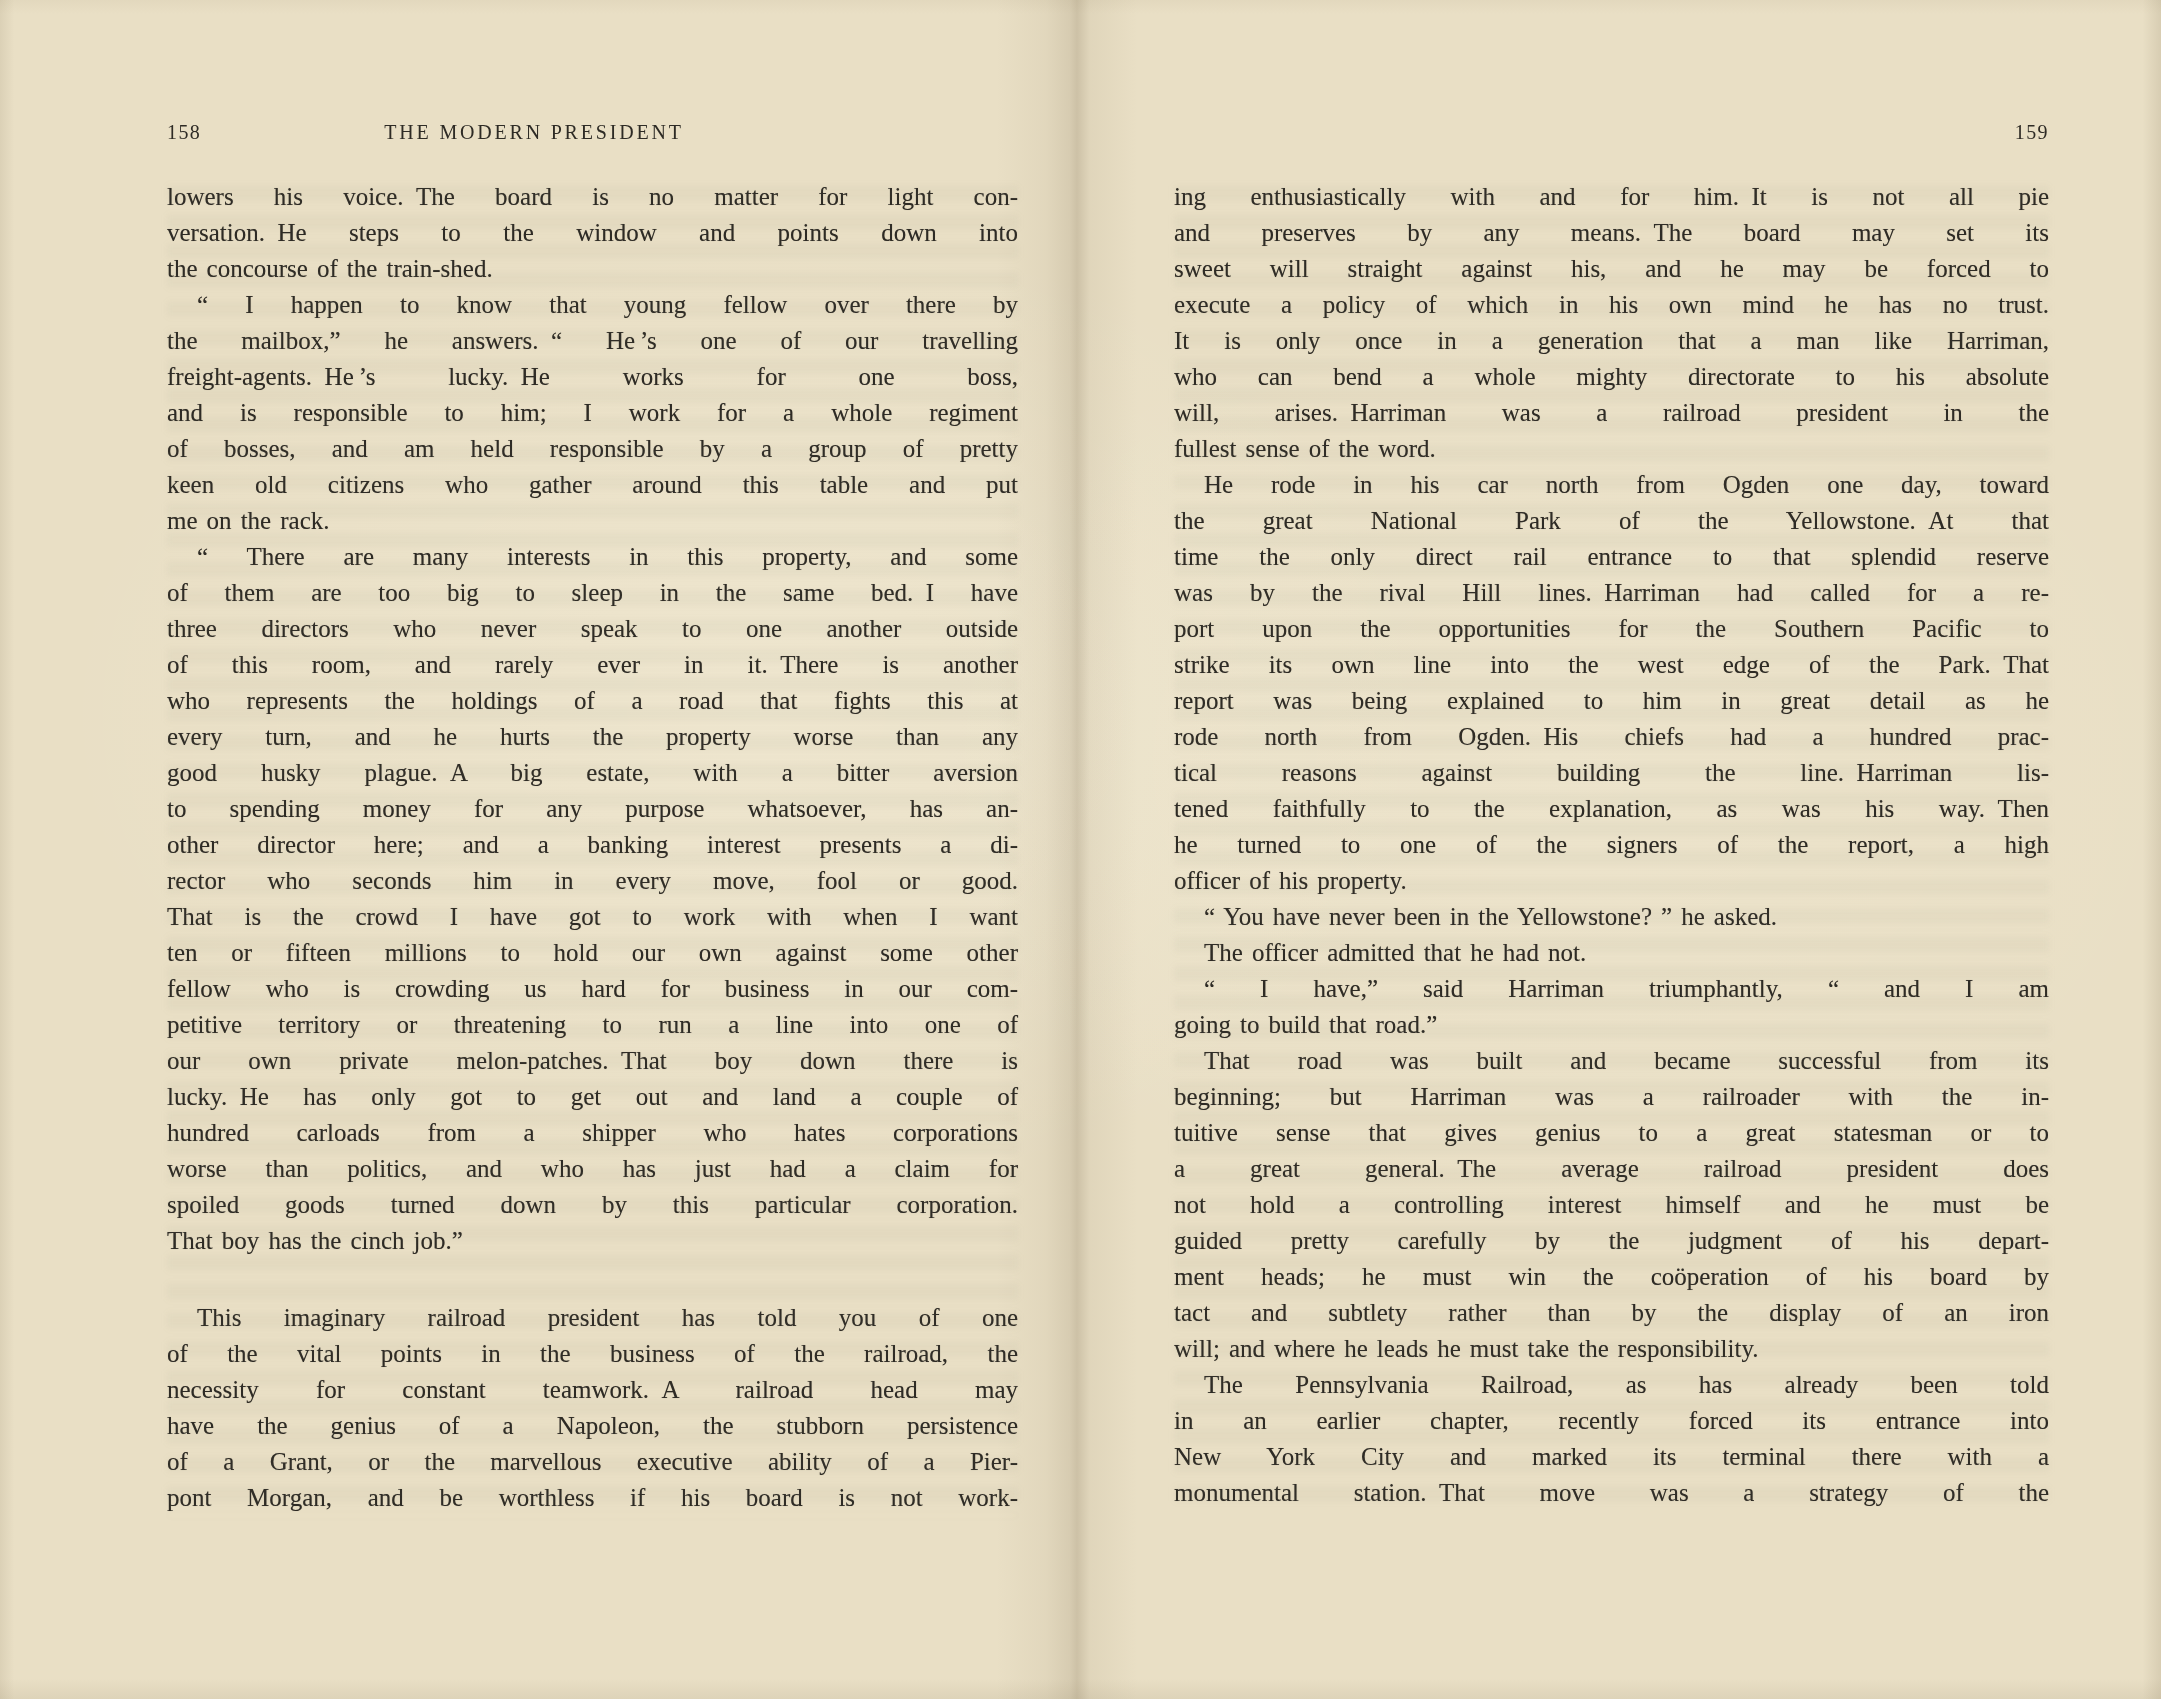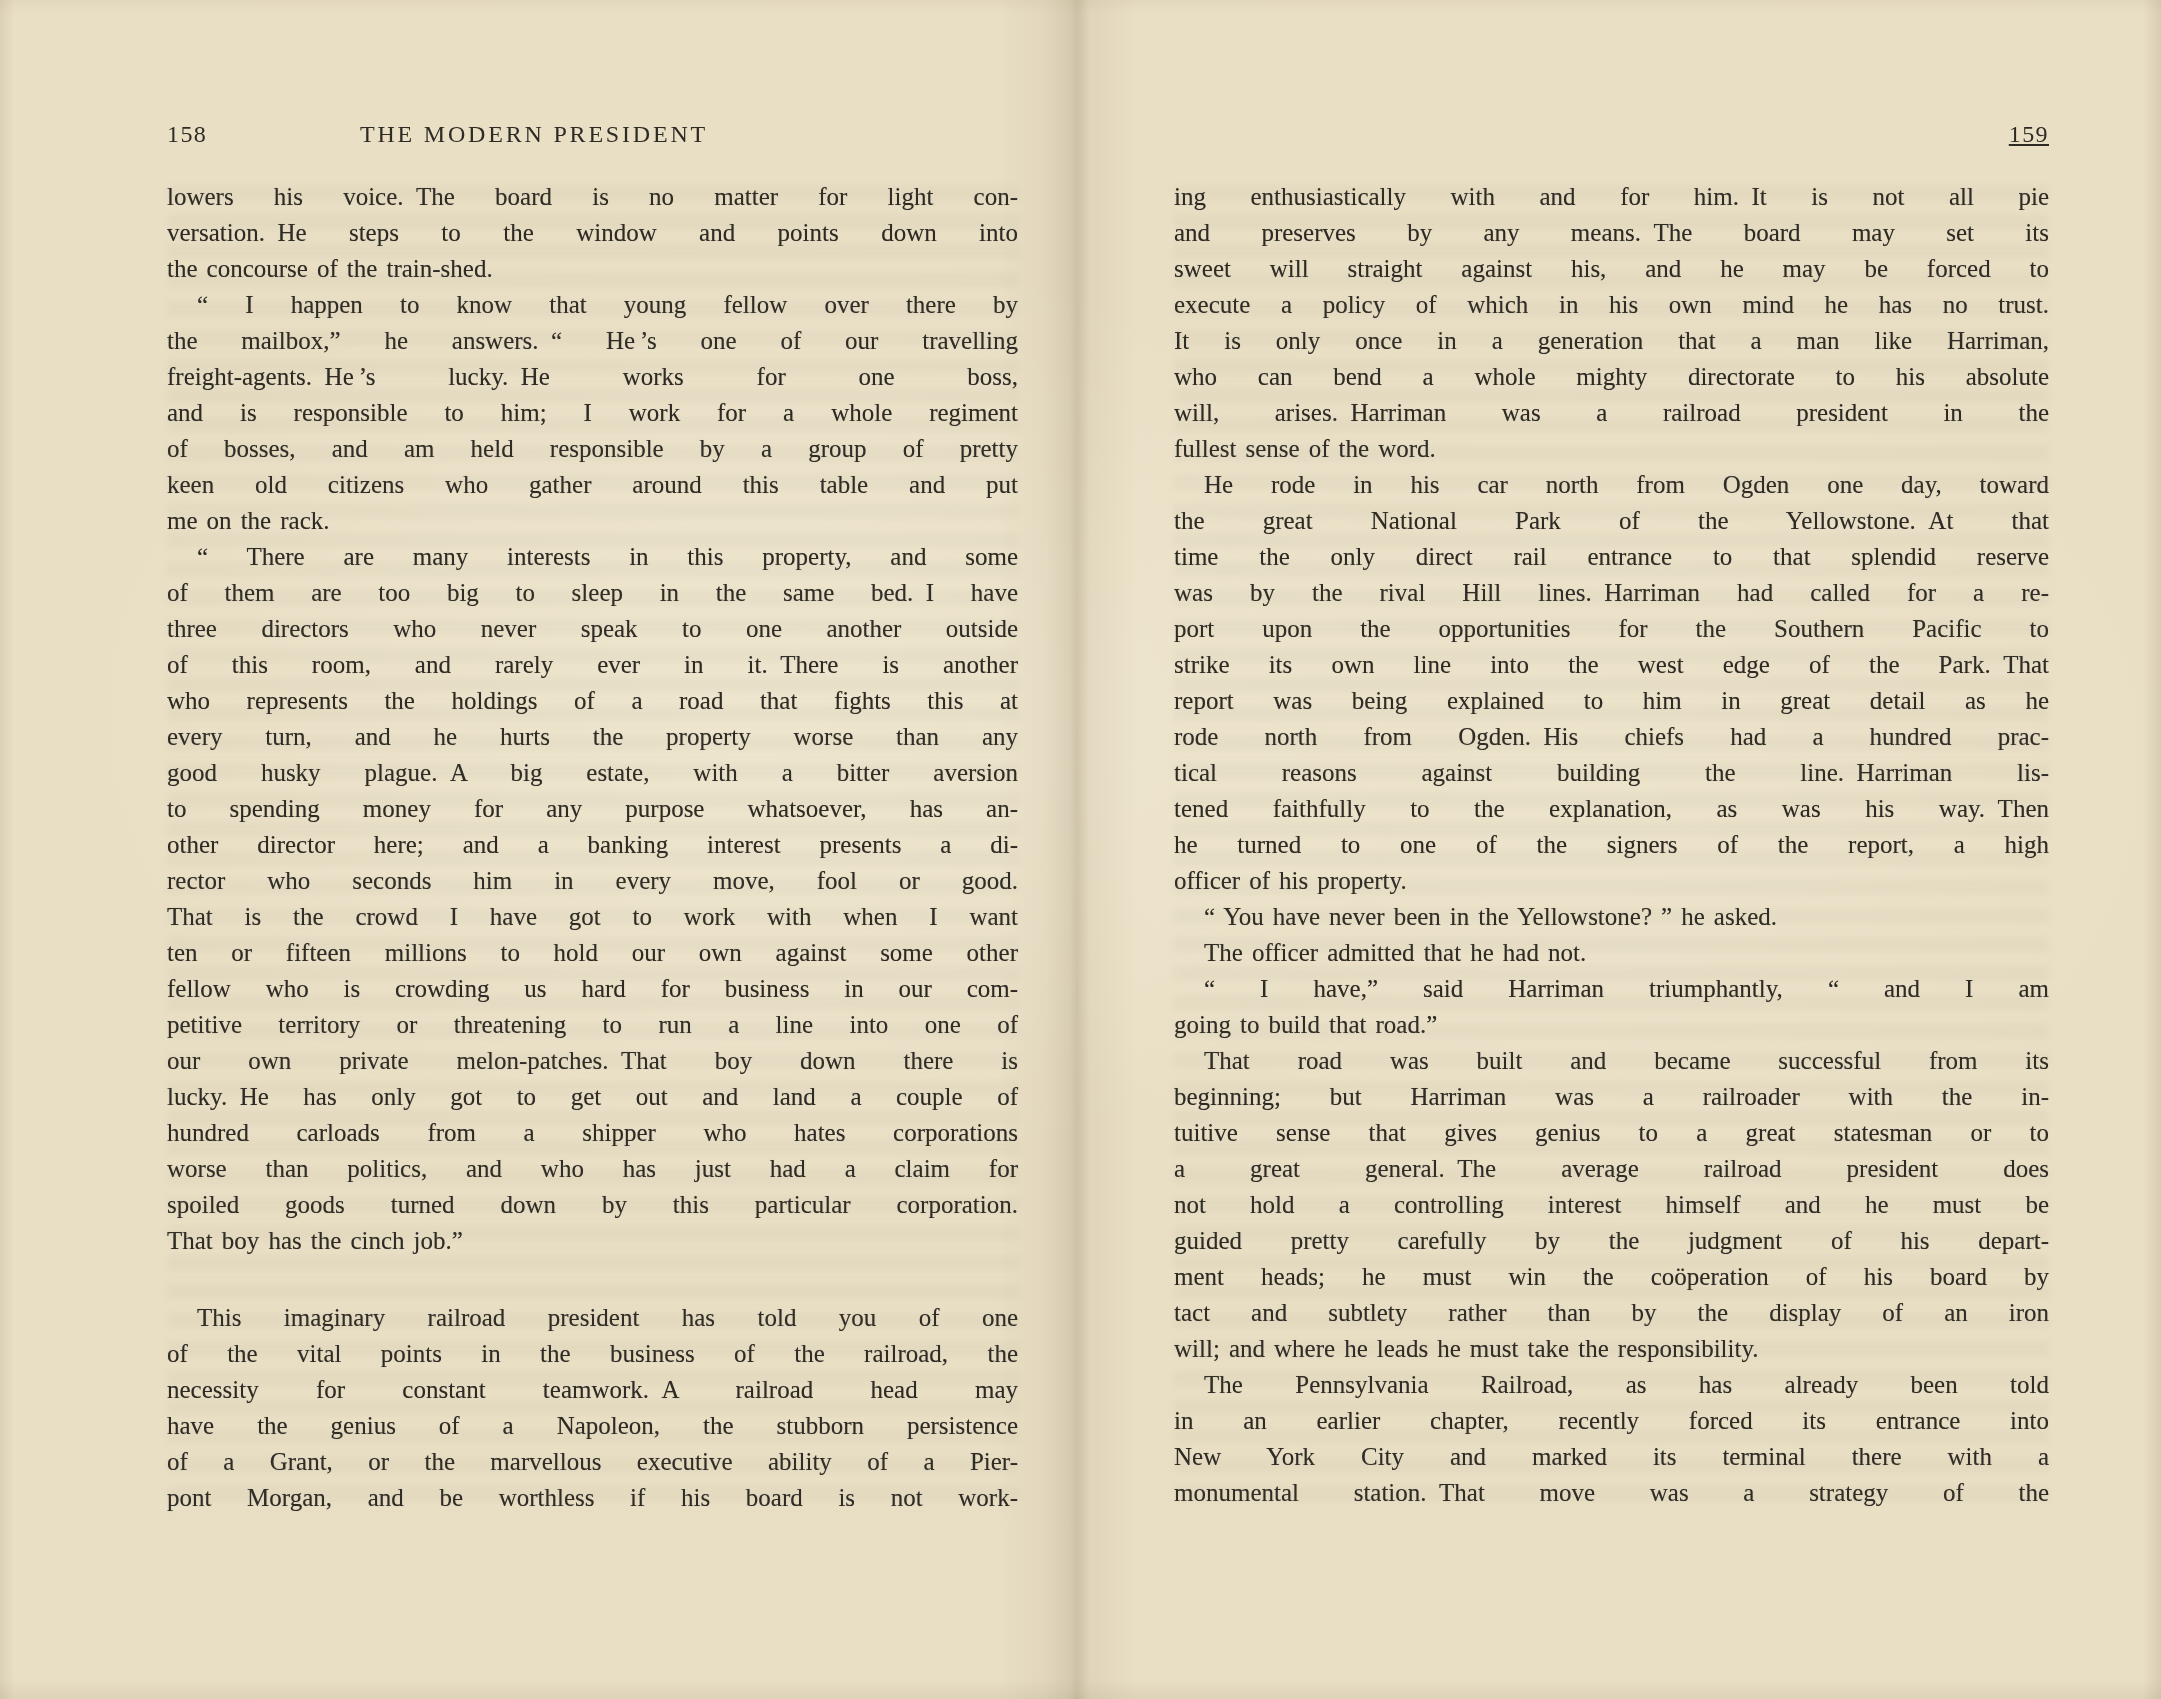--- a/index.html
+++ b/index.html
@@ -30,26 +30,26 @@
     width: 142px;
     height: 100%;
     background: linear-gradient(90deg,
       rgba(104,86,54,0) 0%,
       rgba(104,86,54,0.06) 35%,
       rgba(92,74,44,0.13) 52%,
       rgba(92,74,44,0.20) 57%,
       rgba(104,86,54,0.07) 66%,
       rgba(104,86,54,0) 100%);
   }
-  .head { position: absolute; top: 121px; height: 37px; font-size: 24px; }
+  .head { position: absolute; top: 121px; height: 37px; font-size: 20px; }
   .head-left  { left: 167px;  width: 851px; }
   .head-right { left: 1174px; width: 875px; }
   .pn { position: absolute; top: 0; letter-spacing: 1.4px; }
   .pn-left  { left: 0; }
-  .pn-right { right: 0; text-decoration: underline; }
+  .pn-right { right: 0; }
   .rh {
     position: absolute;
     top: 0;
     text-align: center;
     letter-spacing: 2.8px;
     white-space: nowrap;
   }
   .rh-left  { left: 0; right: 117px; }
   .rh-right { left: 0; right: 78px; }
   .body {

